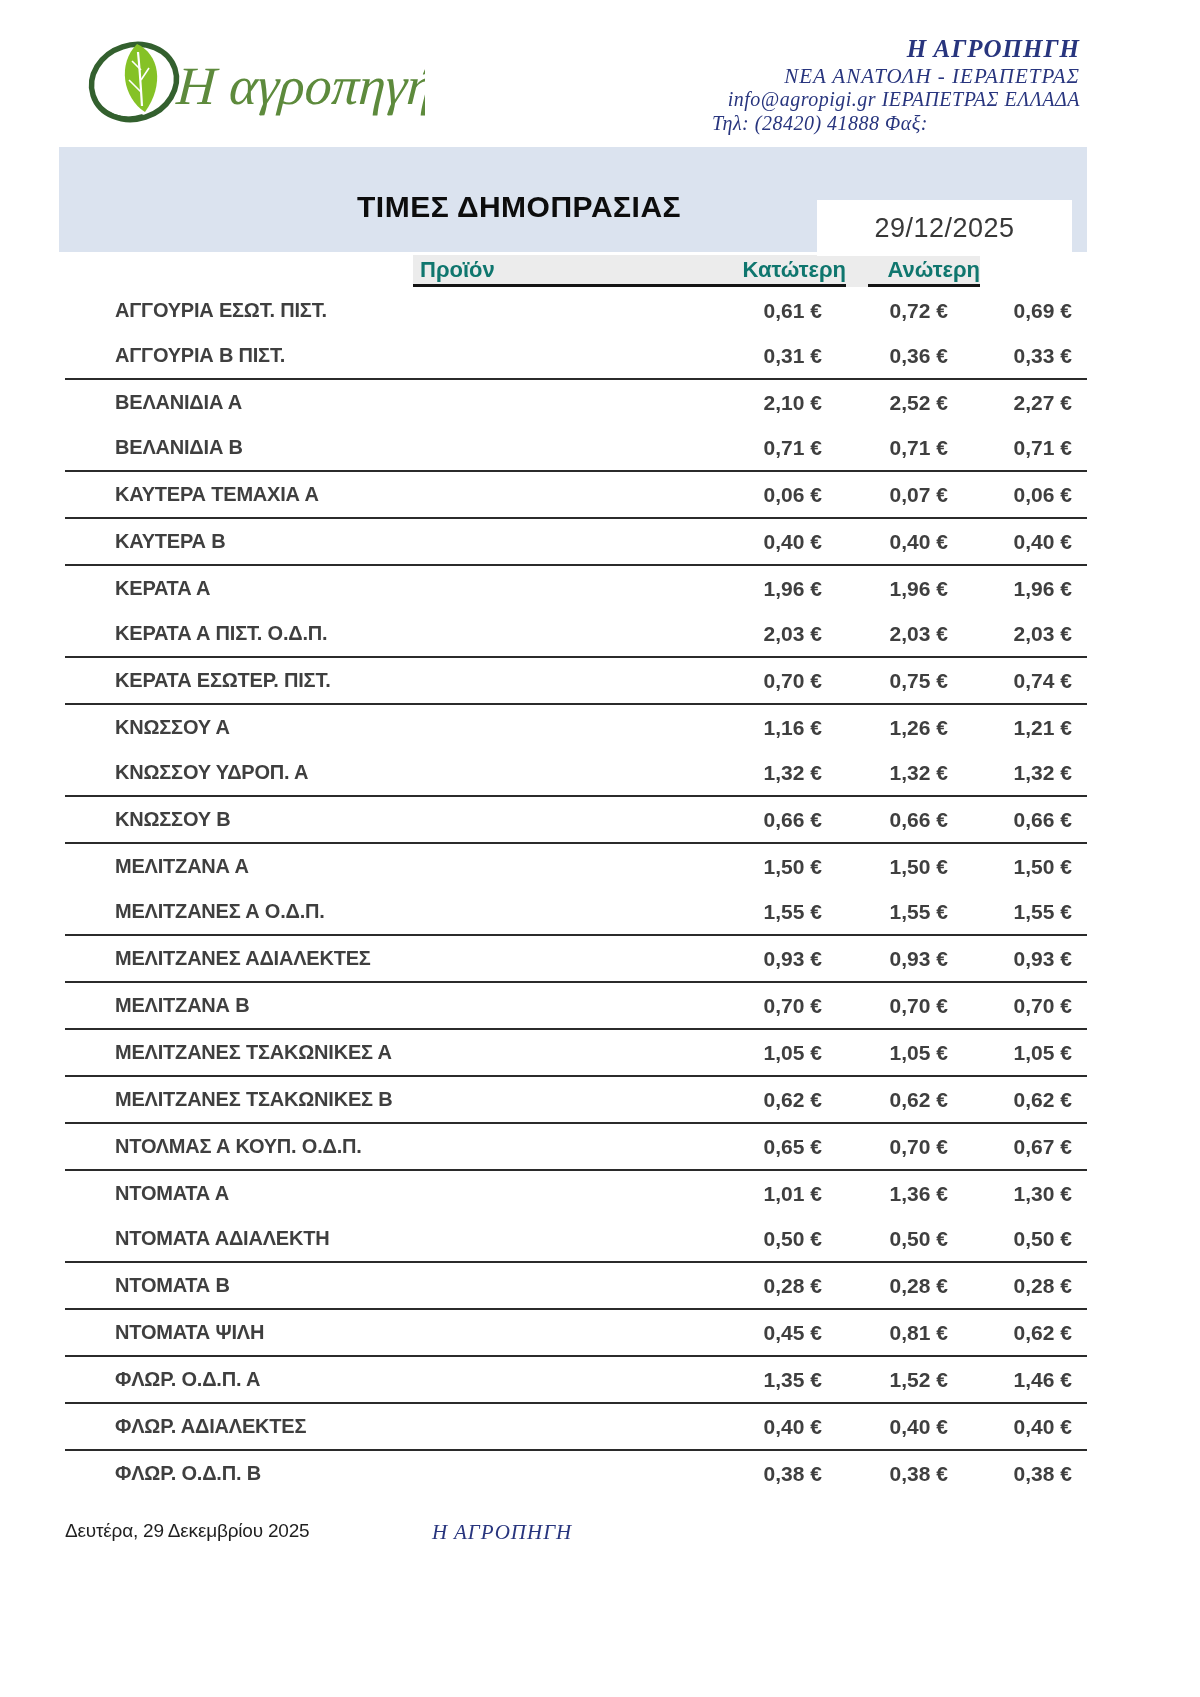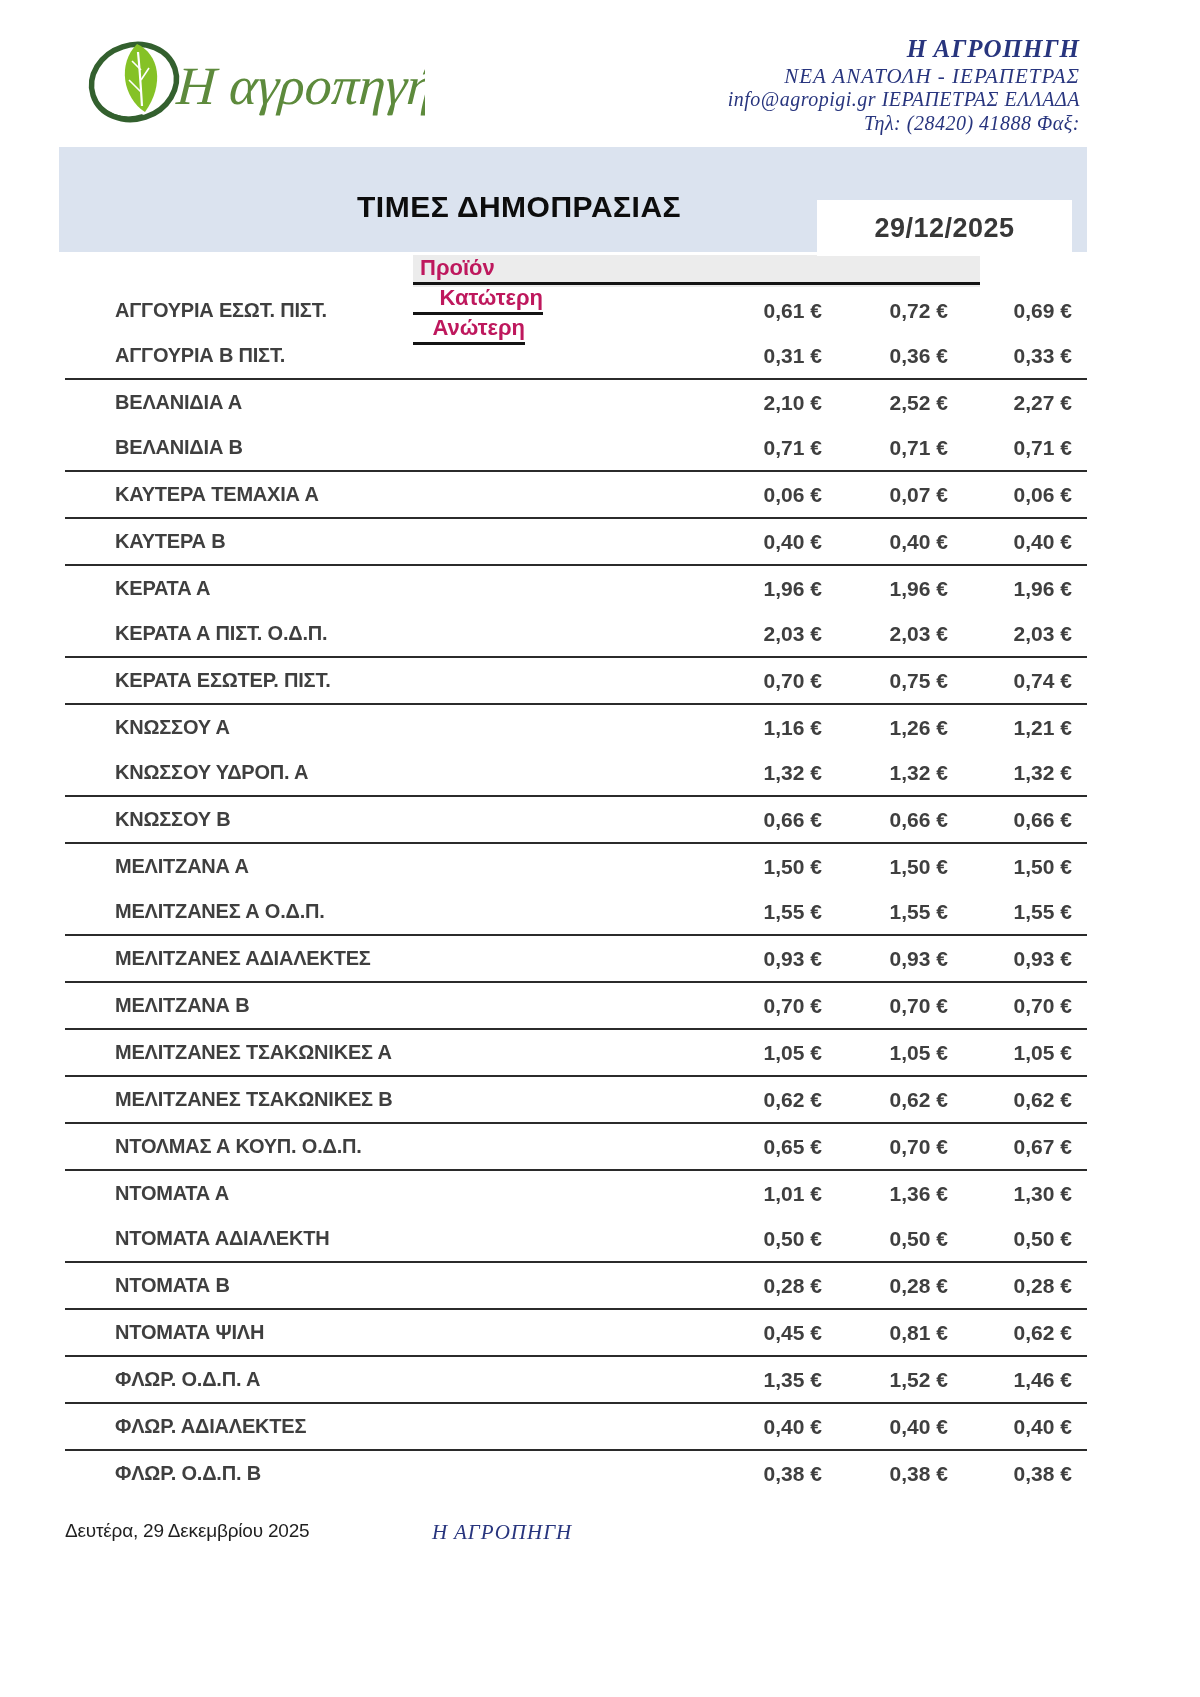--- a/index.html
+++ b/index.html
@@ -10,37 +10,37 @@
   
   .logo{position:absolute;left:85px;top:28px;width:340px;height:108px;}
   .company-block{
     position:absolute;left:655px;top:34px;width:425px;
     text-align:right;color:#28357e;font-family:"Liberation Serif",serif;font-style:italic;
     line-height:1.18;
   }
   .company-name{font-size:25px;font-weight:bold;letter-spacing:1px;}
   .company-address{font-size:21px;letter-spacing:1px;}
   .company-contact{font-size:20px;letter-spacing:0.5px;}
-  .company-phone{font-size:20px;text-align:right;padding-left:57px;letter-spacing:0.5px;}
+  .company-phone{font-size:20px;text-align:left;padding-left:57px;letter-spacing:0.5px;}
   
   .band{position:absolute;left:59px;top:147px;width:1028px;height:105px;background:#dbe3ef;}
   .band-title{
     position:absolute;left:357px;top:190px;font-size:30px;font-weight:bold;color:#0d0d0d;
     letter-spacing:0.5px;
     text-align:right;
   }
   .date-box{
     position:absolute;left:817px;top:200px;width:255px;height:56px;background:#ffffff;
     display:flex;align-items:center;justify-content:center;
-    font-size:27px;font-weight:bold;color:#383838;z-index:2;letter-spacing:0.5px;
+    font-size:27px;font-weight:normal;color:#383838;z-index:2;letter-spacing:0.5px;
   }
   
   .thead{
     position:absolute;left:413px;top:255px;width:567px;height:32px;background:#ececec;
-    display:flex;align-items:stretch;font-size:22px;font-weight:bold;color:#be185d;flex-direction:column;
+    display:flex;align-items:stretch;font-size:22px;font-weight:bold;color:#0f766e;
   }
   .th{display:flex;align-items:flex-end;padding-bottom:1px;border-bottom:3px solid #141414;}
   .th-product{flex:1;padding-left:7px;}
   .th-low{width:130px;justify-content:flex-end;}
   .th-gap{width:22px;}
   .th-high{width:112px;justify-content:flex-end;text-align:right;}
   
   .tbody{position:absolute;left:65px;top:288px;width:1022px;}
   .group{border-bottom:2px solid #2b2b2b;padding-bottom:0;}
   .group:last-child{border-bottom:none;}

